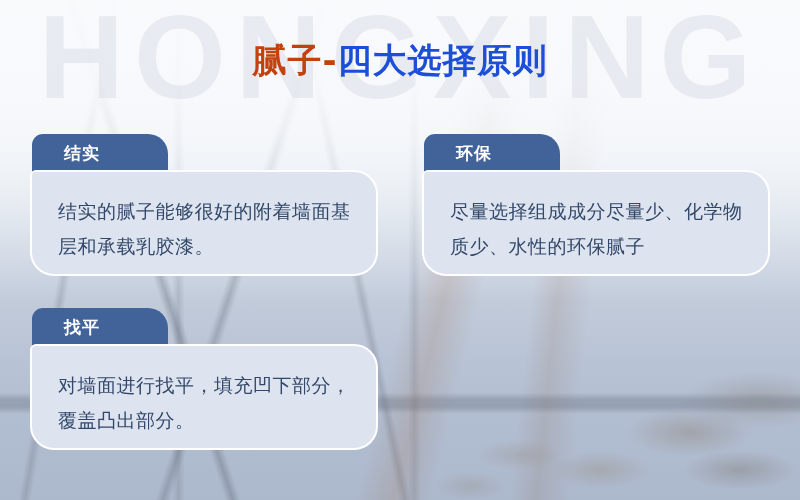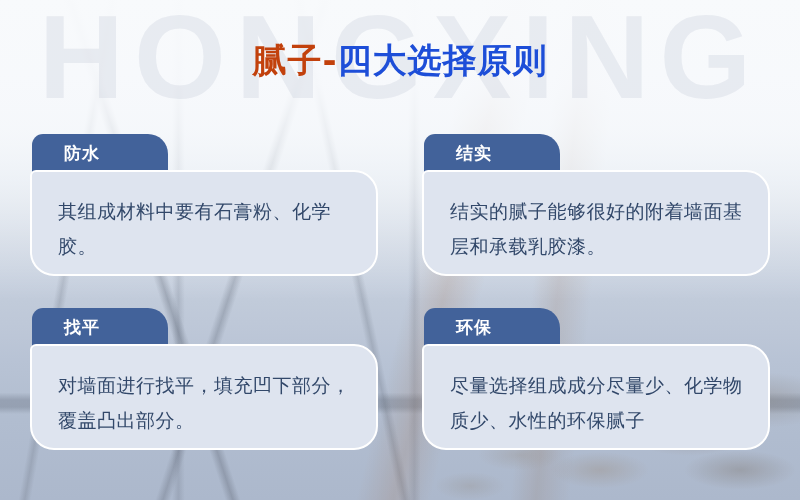--- a/index.html
+++ b/index.html
@@ -115,49 +115,41 @@
 <div id="bg-topwash"></div>
 
 <div id="watermark">HONGXING</div>
 
 <div id="title">
   <span class="t-dark">腻子-</span><span class="t-accent">四大选择原则</span>
 </div>
 
 <div id="cards">
 
-  <div class="card">
-    <div class="card-tab">
-      <span class="card-tab-label">防水</span>
-    </div>
-    <div class="card-body">
-      <div class="card-text">其组成材料中要有石膏粉、化学胶。</div>
-    </div>
-  </div>
 
   <div class="card">
     <div class="card-tab">
       <span class="card-tab-label">结实</span>
     </div>
     <div class="card-body">
       <div class="card-text">结实的腻子能够很好的附着墙面基层和承载乳胶漆。</div>
     </div>
   </div>
 
   <div class="card">
     <div class="card-tab">
+      <span class="card-tab-label">环保</span>
+    </div>
+    <div class="card-body">
+      <div class="card-text">尽量选择组成成分尽量少、化学物质少、水性的环保腻子</div>
+    </div>
+  </div>
+
+  <div class="card">
+    <div class="card-tab">
       <span class="card-tab-label">找平</span>
     </div>
     <div class="card-body">
       <div class="card-text">对墙面进行找平，填充凹下部分，覆盖凸出部分。</div>
     </div>
   </div>
 
-  <div class="card">
-    <div class="card-tab">
-      <span class="card-tab-label">环保</span>
-    </div>
-    <div class="card-body">
-      <div class="card-text">尽量选择组成成分尽量少、化学物质少、水性的环保腻子</div>
-    </div>
-  </div>
-
 </div>
 
 </body></html>

